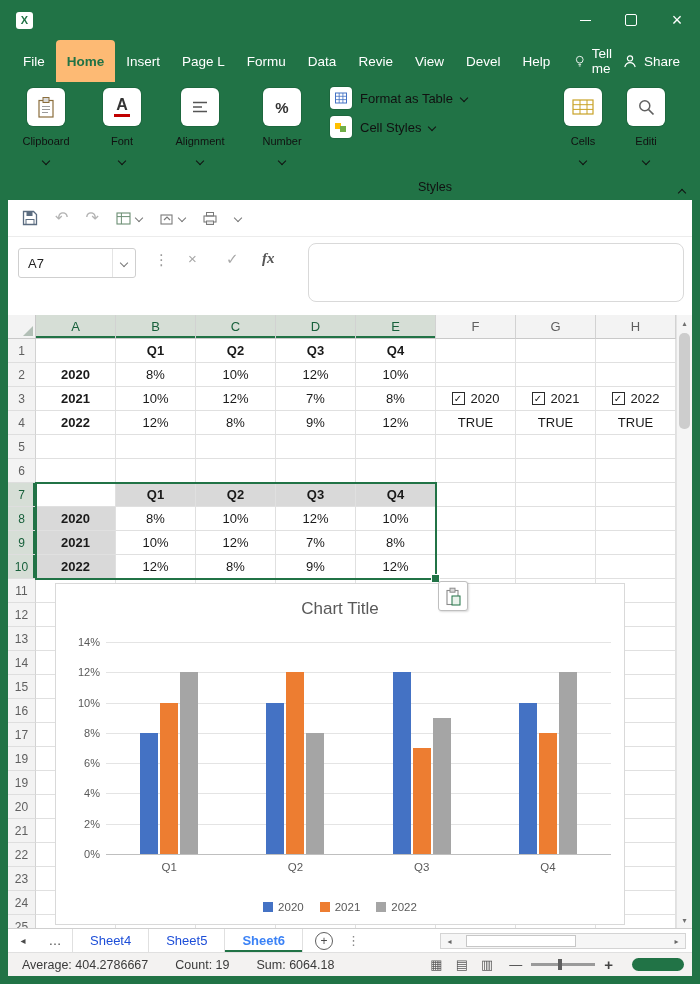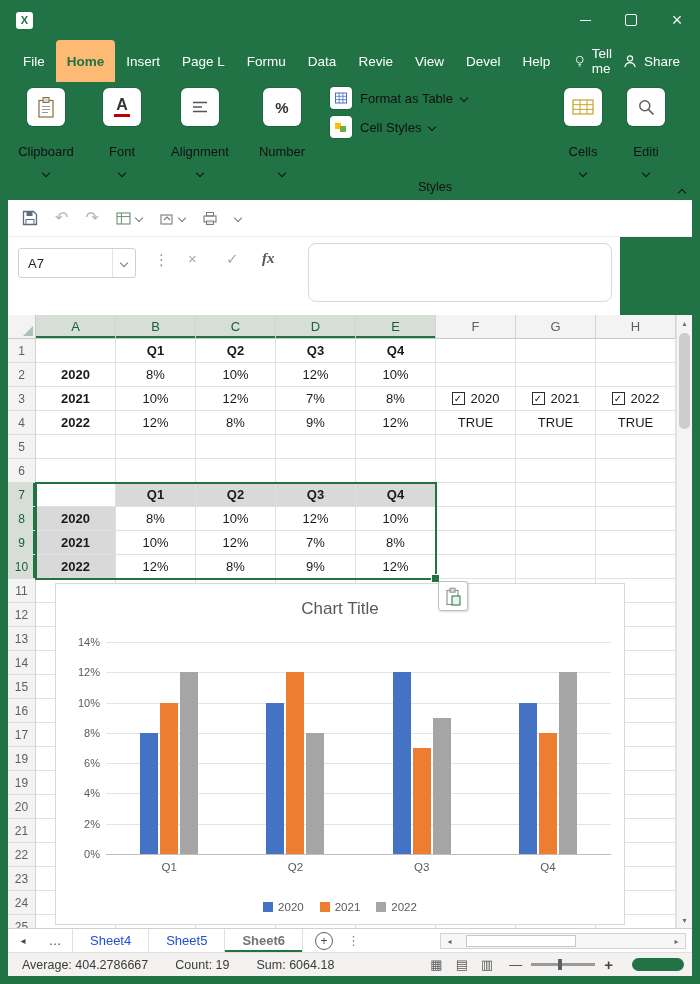--- a/index.html
+++ b/index.html
@@ -21,21 +21,21 @@
   .mtab{display:flex;align-items:center;padding:0 11px;color:#fff;font-size:13.5px;white-space:nowrap;}
   .mtab.active{background:#fdba74;color:#217346;border-radius:4px 4px 0 0;font-weight:bold;}
   .tellme{display:flex;align-items:center;gap:7px;color:#fff;font-size:13.5px;margin-left:14px;}
   .share{display:flex;align-items:center;gap:7px;color:#fff;font-size:13.5px;margin-left:auto;margin-right:20px;}
 
   
   .ribbon{position:absolute;top:82px;left:0;right:0;height:118px;}
   .rgroup{position:absolute;width:76px;text-align:center;}
   .icon-box{width:38px;height:38px;background:#fff;border-radius:6px;margin:0 auto;display:flex;
             align-items:center;justify-content:center;box-shadow:0 0 0 1px rgba(0,0,0,.10);}
-  .rlabel{margin-top:18px;font-size:13px;color:#111;text-align:center;}
+  .rlabel{margin-top:9px;font-size:11px;color:#111;text-align:center;}
   .chv{display:inline-block;width:5px;height:5px;border-right:1.4px solid #111;border-bottom:1.4px solid #111;
        transform:rotate(45deg);vertical-align:2px;}
   .chv.up{transform:rotate(-135deg);vertical-align:-2px;}
   .chv.gray{border-color:#777;}
   .rchev{margin-top:5px;}
   .styles-group{position:absolute;left:330px;top:4px;width:210px;}
   .style-row{display:flex;align-items:center;gap:8px;height:24px;margin-bottom:5px;font-size:13px;color:#111;}
   .mini-box{width:22px;height:22px;background:#fff;border-radius:4px;display:flex;align-items:center;
             justify-content:center;box-shadow:0 0 0 1px rgba(0,0,0,.10);flex:0 0 auto;}
   .styles-label{position:absolute;left:330px;top:98px;width:210px;text-align:center;font-size:12.5px;color:#111;}
@@ -43,21 +43,21 @@
   .font-A{font-size:16px;font-weight:bold;color:#333;line-height:1;border-bottom:3px solid #c00000;padding:0 2px 1px;}
   .pct{font-size:15px;font-weight:bold;color:#333;}
 
   
   .qat{position:absolute;top:200px;left:8px;width:684px;height:37px;background:#fff;border-bottom:1px solid #ececec;
        display:flex;align-items:center;gap:17px;padding-left:14px;box-sizing:border-box;}
   .qat .glyph{font-size:16px;color:#b3b3b3;line-height:1;}
   .qat-item{display:flex;align-items:center;gap:4px;}
 
   
-  .formulabar{position:absolute;top:237px;left:8px;width:612px;height:78px;background:#fff;}
+  .formulabar{position:absolute;top:237px;left:8px;width:684px;height:78px;background:#fff;}
   .name-box{position:absolute;left:10px;top:11px;width:118px;height:30px;border:1px solid #cfcfcf;border-radius:3px;
             display:flex;align-items:center;box-sizing:border-box;}
   .name-box .val{padding-left:9px;font-size:13px;color:#222;flex:1;}
   .name-box .dd{width:22px;height:100%;display:flex;align-items:center;justify-content:center;border-left:1px solid #e4e4e4;}
   .fb-dots{position:absolute;left:146px;top:14px;color:#9a9a9a;font-size:15px;}
   .fb-btn{position:absolute;top:13px;font-size:15px;color:#a8a8a8;}
   .fb-fx{font-style:italic;font-weight:bold;color:#555;font-family:"Liberation Serif","DejaVu Serif",serif;}
   .formula-input{position:absolute;left:300px;top:6px;right:8px;height:57px;border:1px solid #d9d9d9;border-radius:8px;}
 
   
@@ -108,21 +108,21 @@
   
   .paste-btn{position:absolute;left:438px;top:581px;width:28px;height:28px;background:#fff;border:1px solid #bfbfbf;
              border-radius:3px;box-shadow:1px 1px 2px rgba(0,0,0,.15);display:flex;align-items:center;justify-content:center;z-index:6;}
 
   
   .sheetbar{position:absolute;top:928px;left:8px;width:684px;height:24px;background:#fff;border-top:1px solid #cfcfcf;
             display:flex;align-items:stretch;box-sizing:border-box;font-size:13px;}
   .sb-nav{width:30px;display:flex;align-items:center;justify-content:center;color:#4a4a4a;font-size:10px;}
   .sb-ellipsis{width:34px;display:flex;align-items:center;justify-content:center;color:#4a4a4a;border-right:1px solid #e0e0e0;}
   .stab{display:flex;align-items:center;padding:0 17px;color:#1d4ed8;border-right:1px solid #e0e0e0;}
-  .stab.active{color:#737373;font-weight:bold;box-shadow:inset 0 -2px 0 #217346;background:#fff;}
+  .stab.active{color:#3b82f6;font-weight:bold;box-shadow:inset 0 -2px 0 #217346;background:#fff;}
   .new-sheet{width:16px;height:16px;border:1px solid #5f5f5f;border-radius:50%;display:flex;align-items:center;
              justify-content:center;font-size:12px;color:#4a4a4a;align-self:center;margin-left:12px;line-height:1;}
   .sb-dots{display:flex;align-items:center;color:#8a8a8a;margin-left:14px;font-size:13px;}
   .hscroll{position:absolute;right:6px;top:4px;width:246px;height:16px;display:flex;align-items:stretch;
            border:1px solid #d4d4d4;background:#f6f6f6;box-sizing:border-box;}
   .hs-btn{width:17px;display:flex;align-items:center;justify-content:center;font-size:8px;color:#666;}
   .hs-track{flex:1;position:relative;}
   .hs-thumb{position:absolute;left:4%;top:1px;bottom:1px;width:52%;background:#fff;border:1px solid #c7c7c7;box-sizing:border-box;}
 
   

